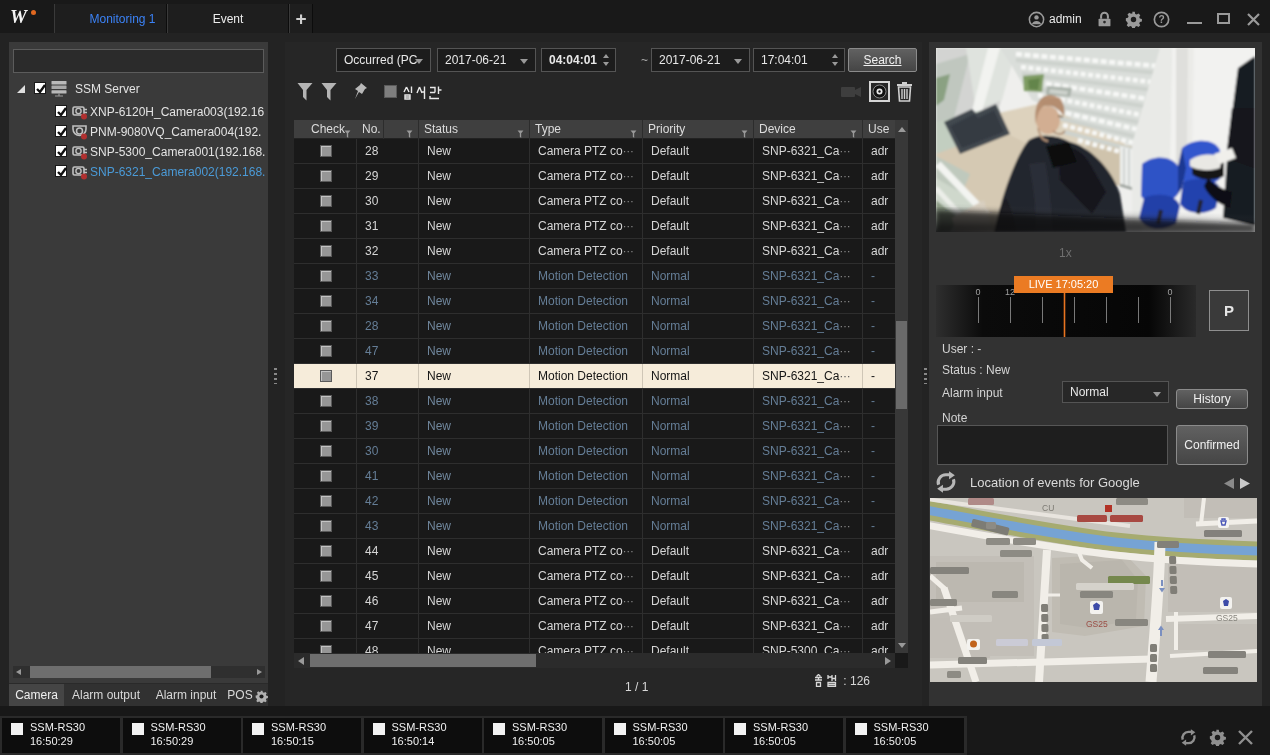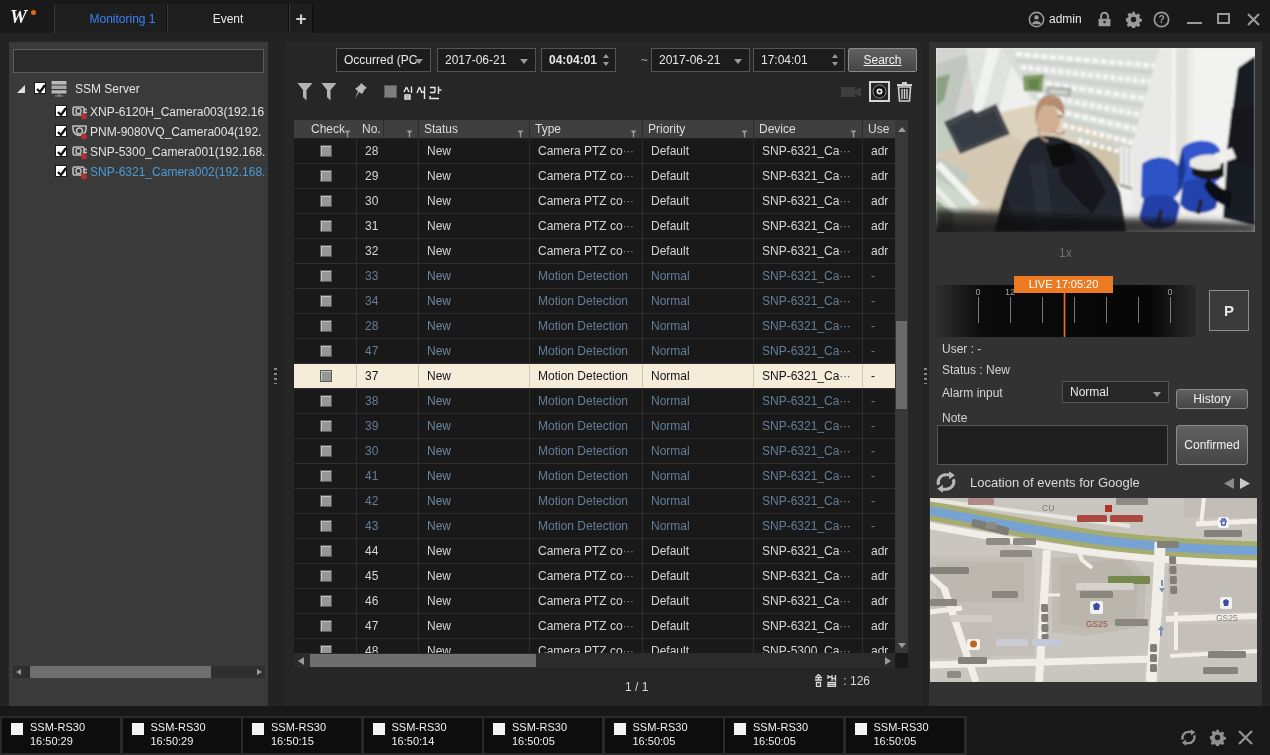--- a/index.html
+++ b/index.html
@@ -148,20 +148,30 @@
   <div style="position:absolute;left:4px;top:624px;width:252px;height:12px;background:#2f2f2f;">
     <div style="position:absolute;left:17px;top:0;width:181px;height:12px;background:#6e6e6e;"></div>
     <svg style="position:absolute;left:3px;top:3px;" width="6" height="6">
         <path d="M5 0 L0 3 L5 6z" fill="#999"></path>
       </svg>
     <svg style="position:absolute;right:3px;top:3px;" width="6" height="6">
         <path d="M1 0 L6 3 L1 6z" fill="#999"></path>
       </svg>
   </div>
 
+  <div style="position:absolute;left:0;top:641px;width:259px;height:23px;background:#313131;border-top:1px solid #2a2a2a;">
+    <div style="position:absolute;left:0;top:0;width:55px;height:23px;background:#454545;color:#efefef;font-size:12px;text-align:center;line-height:22px;">Camera</div>
+    <div style="position:absolute;left:55px;top:0;width:84px;height:23px;color:#d8d8d8;font-size:12px;text-align:center;line-height:22px;">Alarm output</div>
+    <div style="position:absolute;left:139px;top:0;width:76px;height:23px;color:#d8d8d8;font-size:12px;text-align:center;line-height:22px;">Alarm input</div>
+    <div style="position:absolute;left:215px;top:0;width:32px;height:23px;color:#d8d8d8;font-size:12px;text-align:center;line-height:22px;">POS</div>
+    <div style="position:absolute;left:246px;top:5px;"><svg width="13" height="13" viewBox="0 0 20 20">
+          <path fill="#b0b0b0" d="M8.5 1h3l.5 2.4 1.8.8 2.1-1.3 2.1 2.1-1.3 2.1.8 1.8 2.4.5v3l-2.4.5-.8 1.8 1.3 2.1-2.1 2.1-2.1-1.3-1.8.8-.5 2.4h-3l-.5-2.4-1.8-.8-2.1 1.3-2.1-2.1 1.3-2.1-.8-1.8L1 11.5v-3l2.4-.5.8-1.8L2.9 4.1 5 2l2.1 1.3 1.8-.8z"></path>
+          <circle cx="10" cy="10" r="3.2" fill="#1c1c1c"></circle>
+        </svg></div>
+  </div>
 </div>
 
 <div id="midpanel"></div>
 <div class="inbox drop" style="left:336px;top:48px;width:95px;">Occurred (PC</div>
 <div class="inbox drop" style="left:437px;top:48px;width:99px;">2017-06-21</div>
 <div class="inbox" style="left:541px;top:48px;width:75px;font-weight:bold;">04:04:01<span class="spin"></span></div>
 <div style="position:absolute;left:641px;top:53px;color:#aaa;font-size:12px;">~</div>
 <div class="inbox drop" style="left:651px;top:48px;width:99px;">2017-06-21</div>
 <div class="inbox" style="left:753px;top:48px;width:92px;">17:04:01<span class="spin"></span></div>
 <div class="btn" style="left:848px;top:48px;width:69px;height:24px;line-height:22px;text-decoration:underline;">Search</div>

